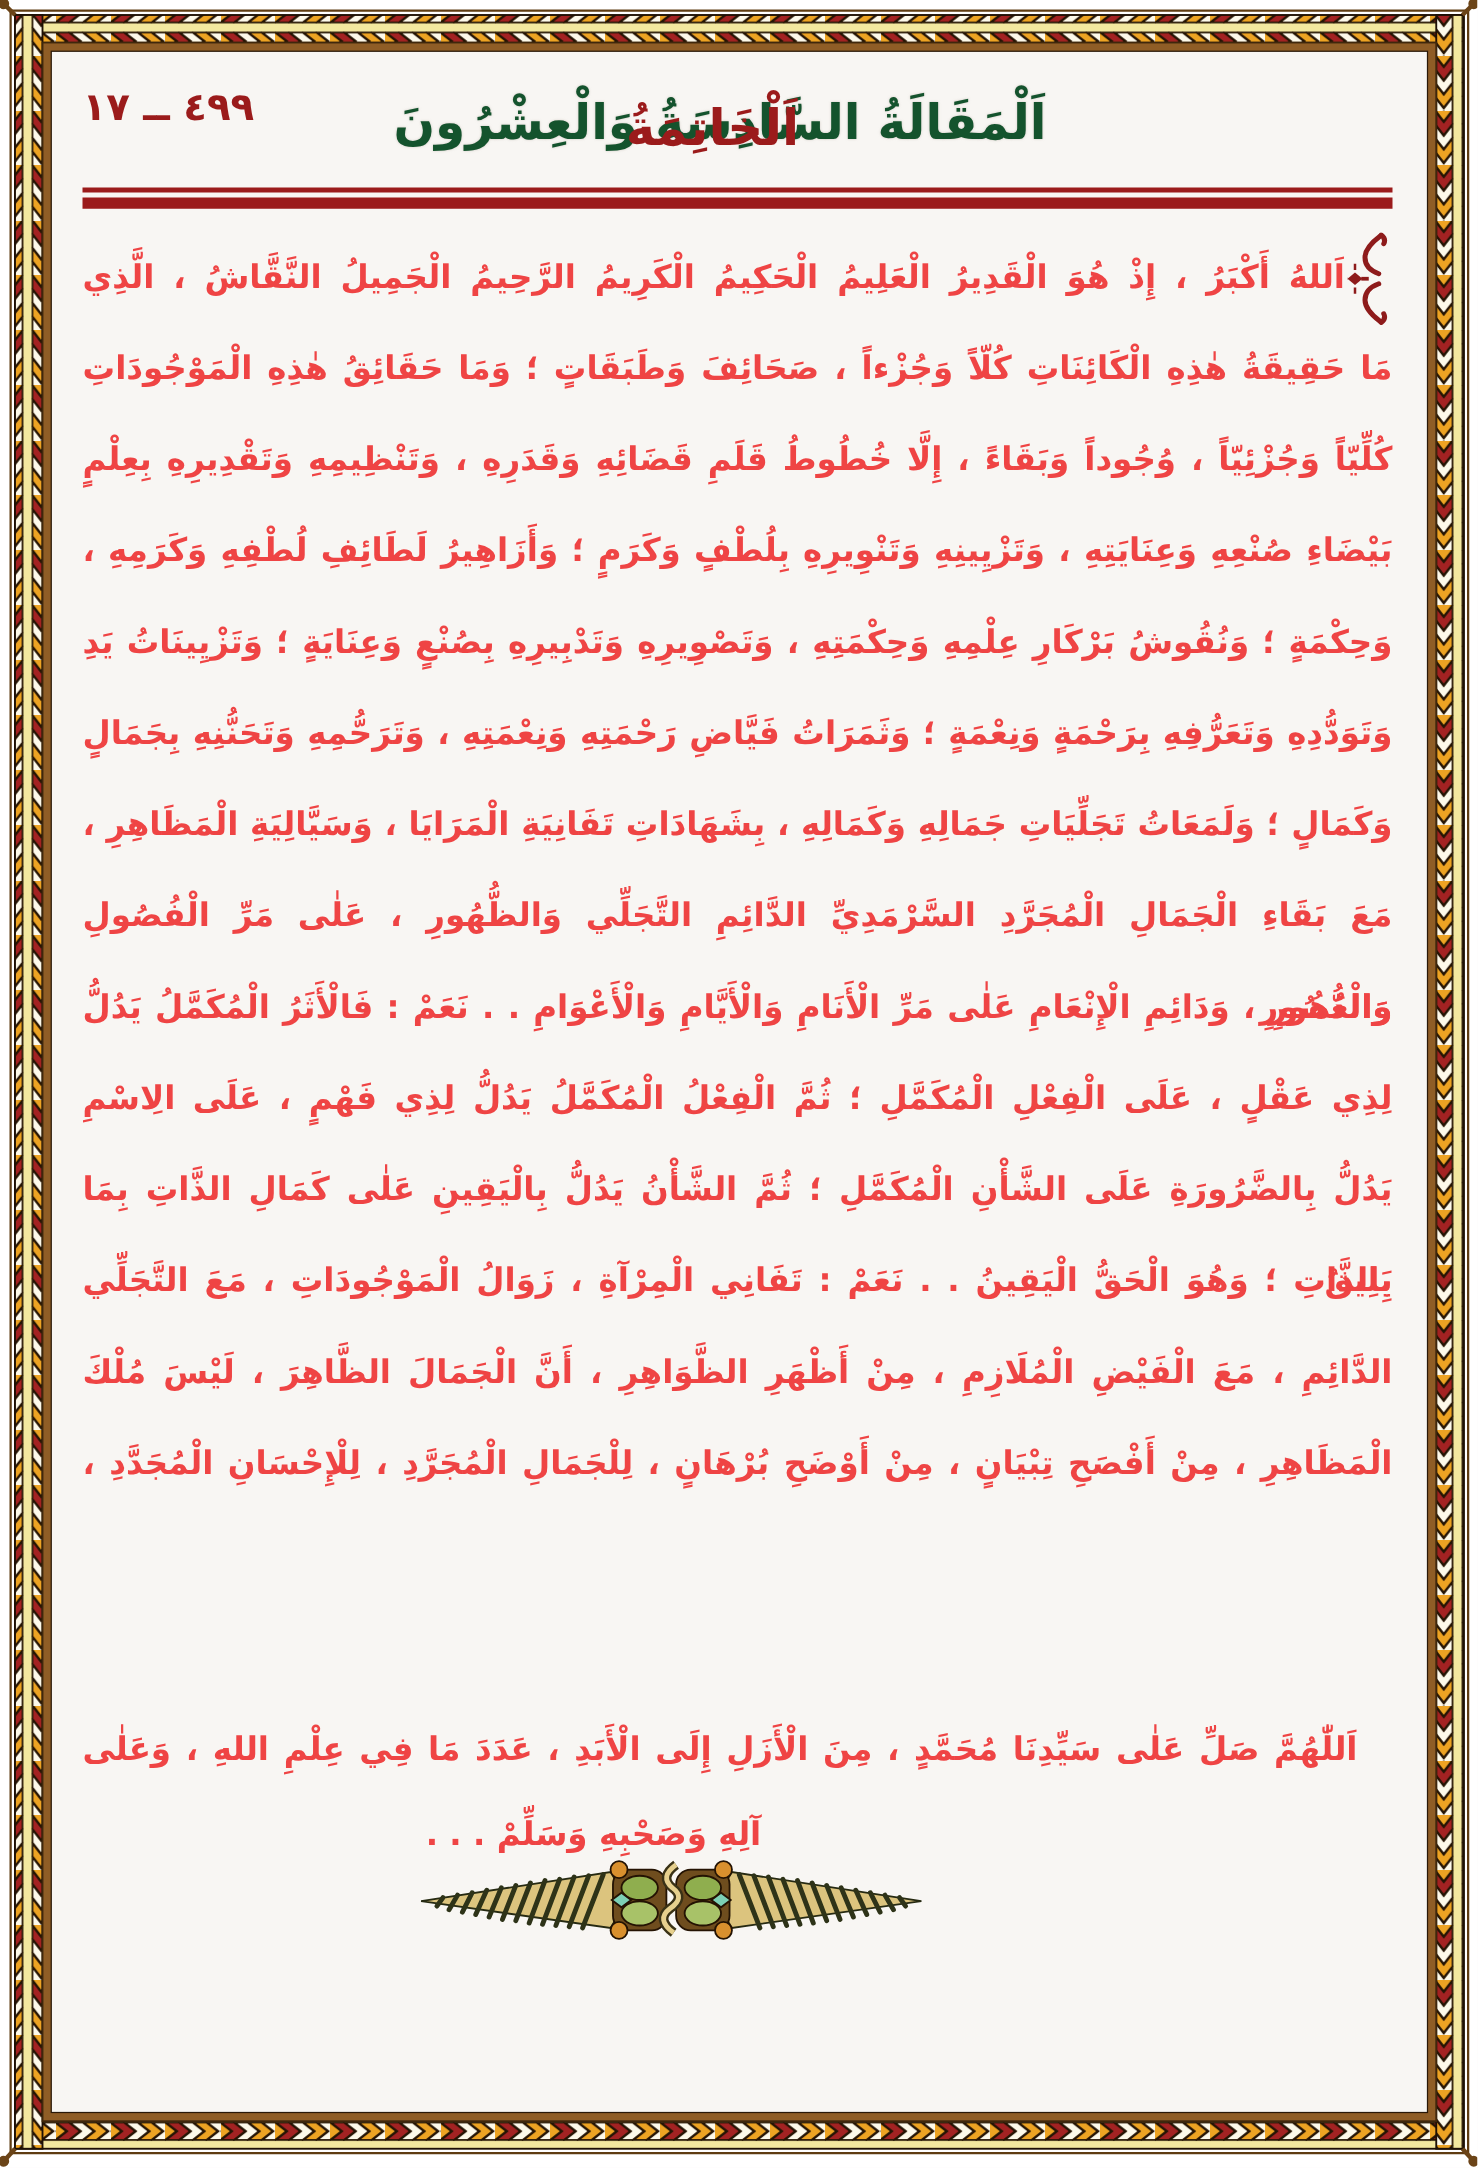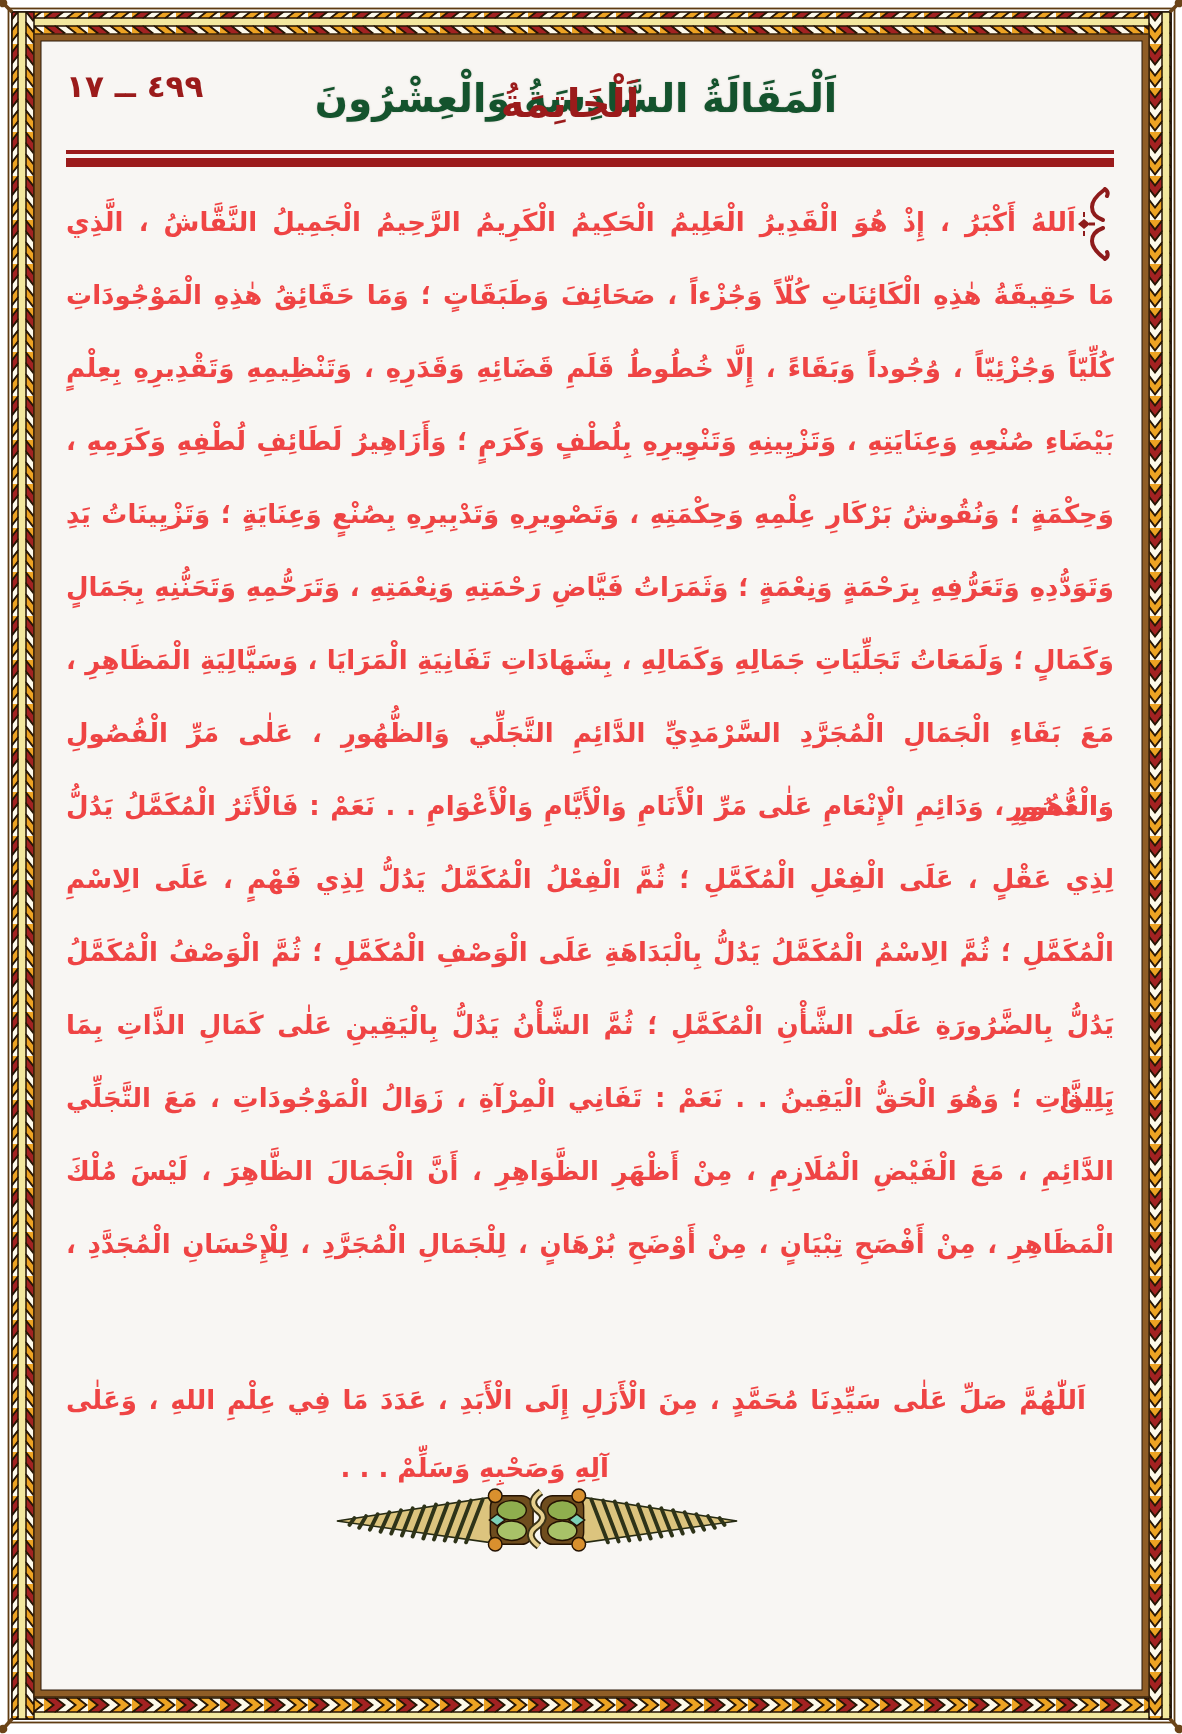--- a/index.html
+++ b/index.html
@@ -113,21 +113,20 @@
   </svg><span>اَللهُ أَكْبَرُ ، إِذْ هُوَ الْقَدِيرُ الْعَلِيمُ الْحَكِيمُ الْكَرِيمُ الرَّحِيمُ الْجَمِيلُ النَّقَّاشُ ، الَّذِي</span></div>
         <div class="line"><span>مَا حَقِيقَةُ هٰذِهِ الْكَائِنَاتِ كُلّاً وَجُزْءاً ، صَحَائِفَ وَطَبَقَاتٍ ؛ وَمَا حَقَائِقُ هٰذِهِ الْمَوْجُودَاتِ</span></div>
         <div class="line"><span>كُلِّيّاً وَجُزْئِيّاً ، وُجُوداً وَبَقَاءً ، إِلَّا خُطُوطُ قَلَمِ قَضَائِهِ وَقَدَرِهِ ، وَتَنْظِيمِهِ وَتَقْدِيرِهِ بِعِلْمٍ</span></div>
         <div class="line"><span>بَيْضَاءِ صُنْعِهِ وَعِنَايَتِهِ ، وَتَزْيِينِهِ وَتَنْوِيرِهِ بِلُطْفٍ وَكَرَمٍ ؛ وَأَزَاهِيرُ لَطَائِفِ لُطْفِهِ وَكَرَمِهِ ،</span></div>
         <div class="line"><span>وَحِكْمَةٍ ؛ وَنُقُوشُ بَرْكَارِ عِلْمِهِ وَحِكْمَتِهِ ، وَتَصْوِيرِهِ وَتَدْبِيرِهِ بِصُنْعٍ وَعِنَايَةٍ ؛ وَتَزْيِينَاتُ يَدِ</span></div>
         <div class="line"><span>وَتَوَدُّدِهِ وَتَعَرُّفِهِ بِرَحْمَةٍ وَنِعْمَةٍ ؛ وَثَمَرَاتُ فَيَّاضِ رَحْمَتِهِ وَنِعْمَتِهِ ، وَتَرَحُّمِهِ وَتَحَنُّنِهِ بِجَمَالٍ</span></div>
         <div class="line"><span>وَكَمَالٍ ؛ وَلَمَعَاتُ تَجَلِّيَاتِ جَمَالِهِ وَكَمَالِهِ ، بِشَهَادَاتِ تَفَانِيَةِ الْمَرَايَا ، وَسَيَّالِيَةِ الْمَظَاهِرِ ،</span></div>
         <div class="line"><span>مَعَ بَقَاءِ الْجَمَالِ الْمُجَرَّدِ السَّرْمَدِيِّ الدَّائِمِ التَّجَلِّي وَالظُّهُورِ ، عَلٰى مَرِّ الْفُصُولِ وَالْعُصُورِ</span></div>
         <div class="line"><span>وَالدُّهُورِ ، وَدَائِمِ الْإِنْعَامِ عَلٰى مَرِّ الْأَنَامِ وَالْأَيَّامِ وَالْأَعْوَامِ . . نَعَمْ : فَالْأَثَرُ الْمُكَمَّلُ يَدُلُّ</span></div>
         <div class="line"><span>لِذِي عَقْلٍ ، عَلَى الْفِعْلِ الْمُكَمَّلِ ؛ ثُمَّ الْفِعْلُ الْمُكَمَّلُ يَدُلُّ لِذِي فَهْمٍ ، عَلَى الِاسْمِ</span></div>
-        <div class="line"><span>الْمُكَمَّلِ ؛ ثُمَّ الِاسْمُ الْمُكَمَّلُ يَدُلُّ بِالْبَدَاهَةِ عَلَى الْوَصْفِ الْمُكَمَّلِ ؛ ثُمَّ الْوَصْفُ الْمُكَمَّلُ</span></div>
         <div class="line"><span>يَدُلُّ بِالضَّرُورَةِ عَلَى الشَّأْنِ الْمُكَمَّلِ ؛ ثُمَّ الشَّأْنُ يَدُلُّ بِالْيَقِينِ عَلٰى كَمَالِ الذَّاتِ بِمَا يَلِيقُ</span></div>
         <div class="line"><span>بِالذَّاتِ ؛ وَهُوَ الْحَقُّ الْيَقِينُ . . نَعَمْ : تَفَانِي الْمِرْآةِ ، زَوَالُ الْمَوْجُودَاتِ ، مَعَ التَّجَلِّي</span></div>
         <div class="line"><span>الدَّائِمِ ، مَعَ الْفَيْضِ الْمُلَازِمِ ، مِنْ أَظْهَرِ الظَّوَاهِرِ ، أَنَّ الْجَمَالَ الظَّاهِرَ ، لَيْسَ مُلْكَ</span></div>
         <div class="line"><span>الْمَظَاهِرِ ، مِنْ أَفْصَحِ تِبْيَانٍ ، مِنْ أَوْضَحِ بُرْهَانٍ ، لِلْجَمَالِ الْمُجَرَّدِ ، لِلْإِحْسَانِ الْمُجَدَّدِ ،</span></div>
       </div>
 
     <div class="prayer" id="prayer-lines">
         <div class="line indent">اَللّٰهُمَّ صَلِّ عَلٰى سَيِّدِنَا مُحَمَّدٍ ، مِنَ الْأَزَلِ إِلَى الْأَبَدِ ، عَدَدَ مَا فِي عِلْمِ اللهِ ، وَعَلٰى</div>
         <div class="line shifted">آلِهِ وَصَحْبِهِ وَسَلِّمْ . . .</div>
       </div>

